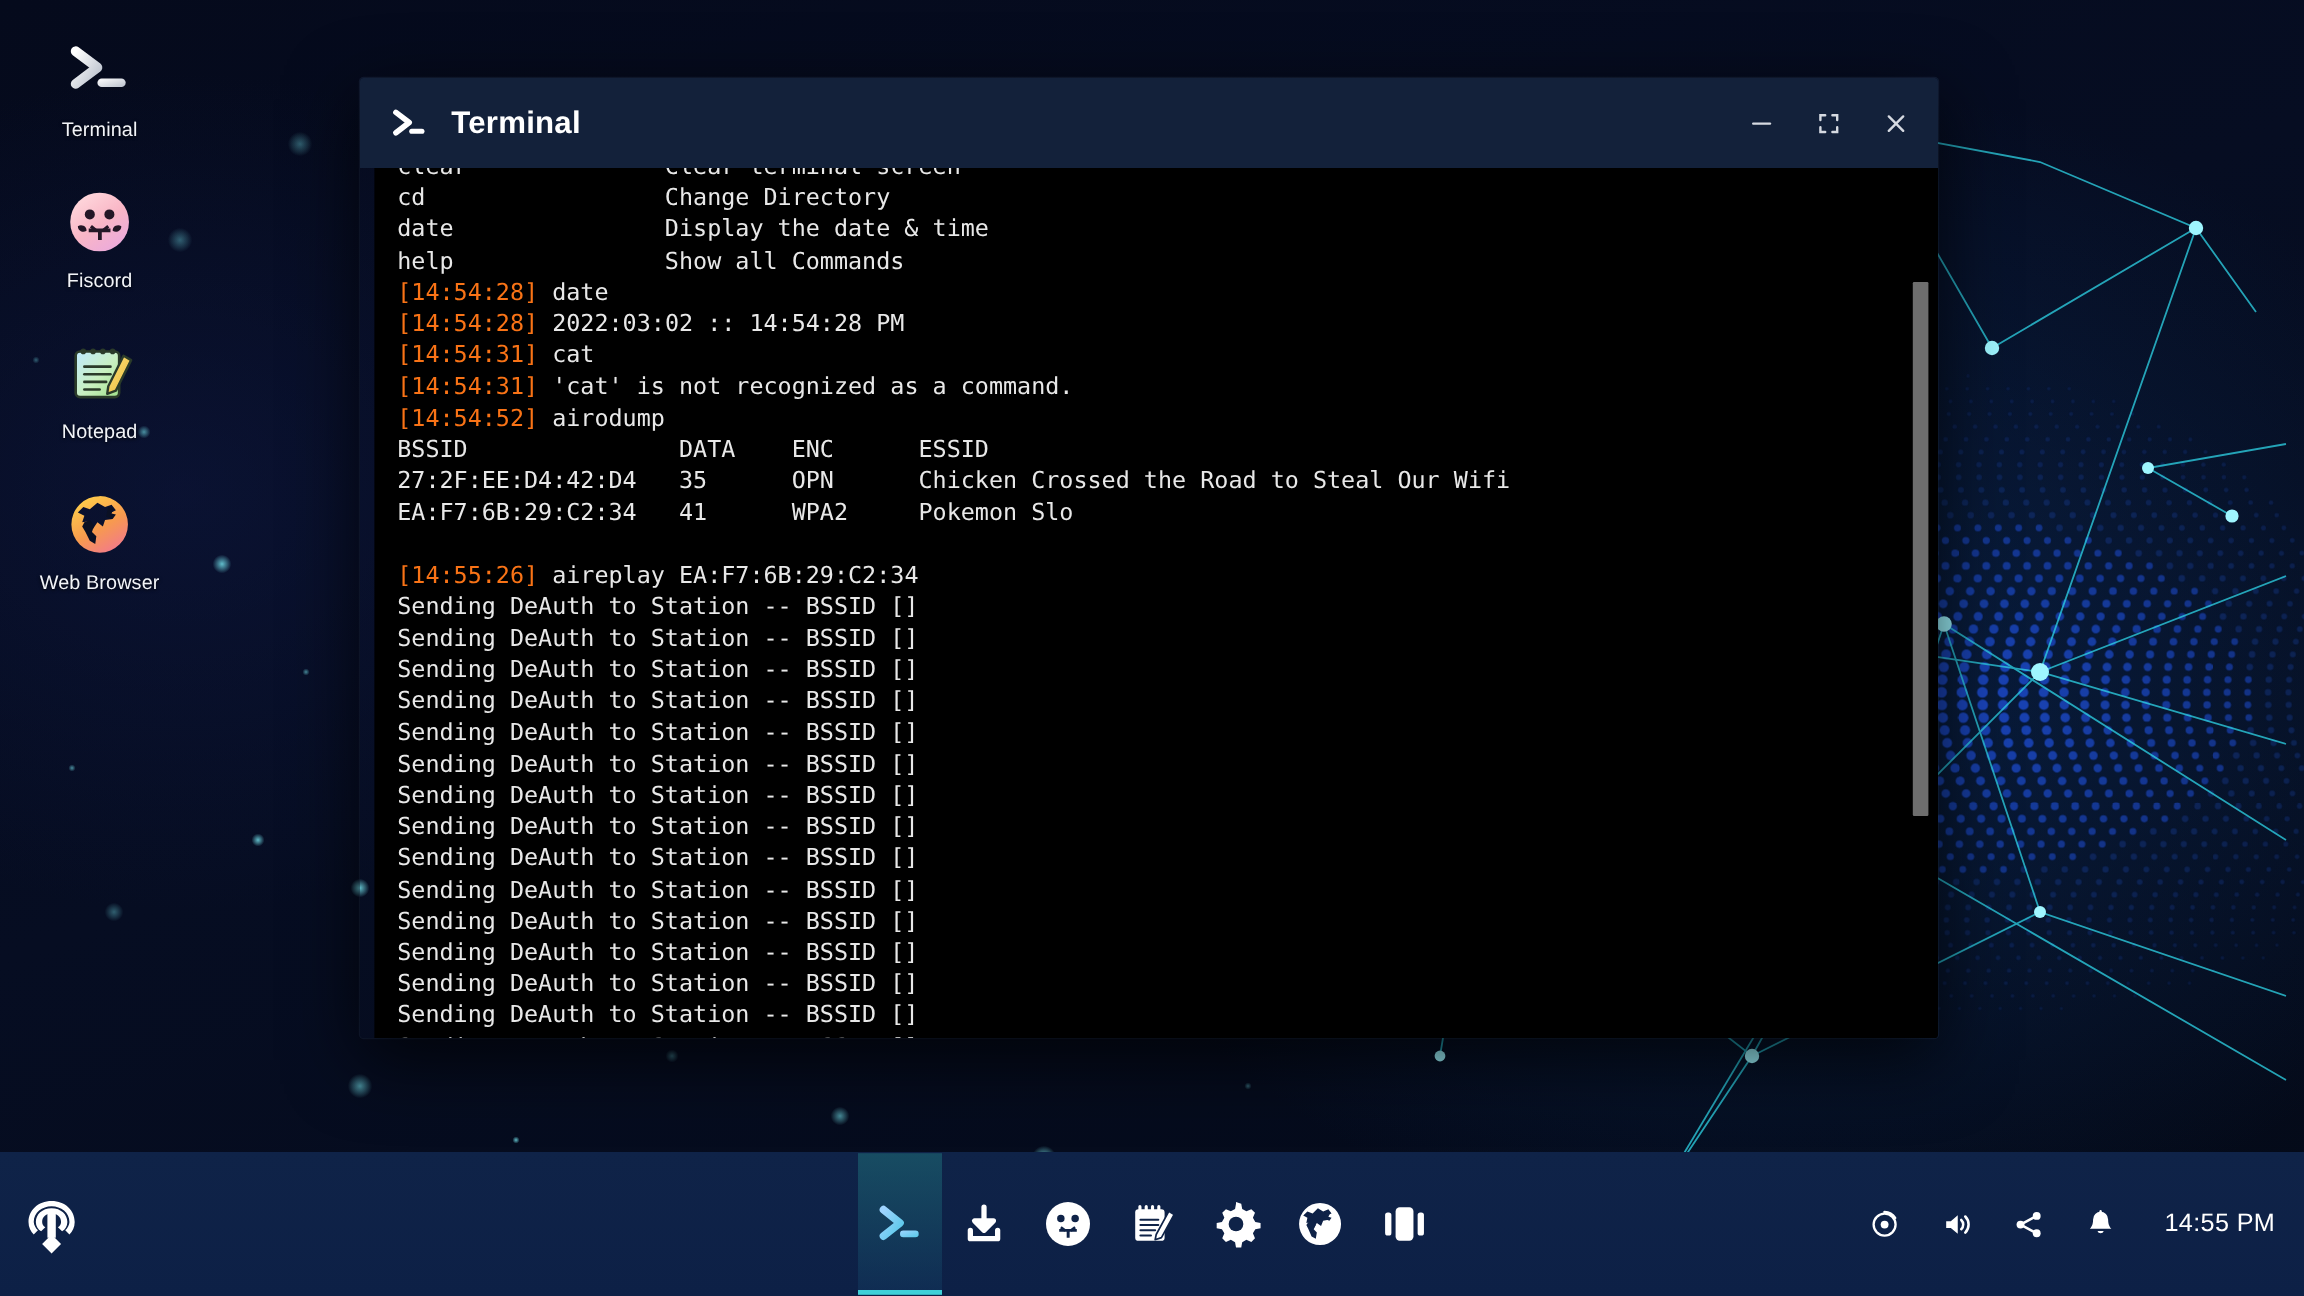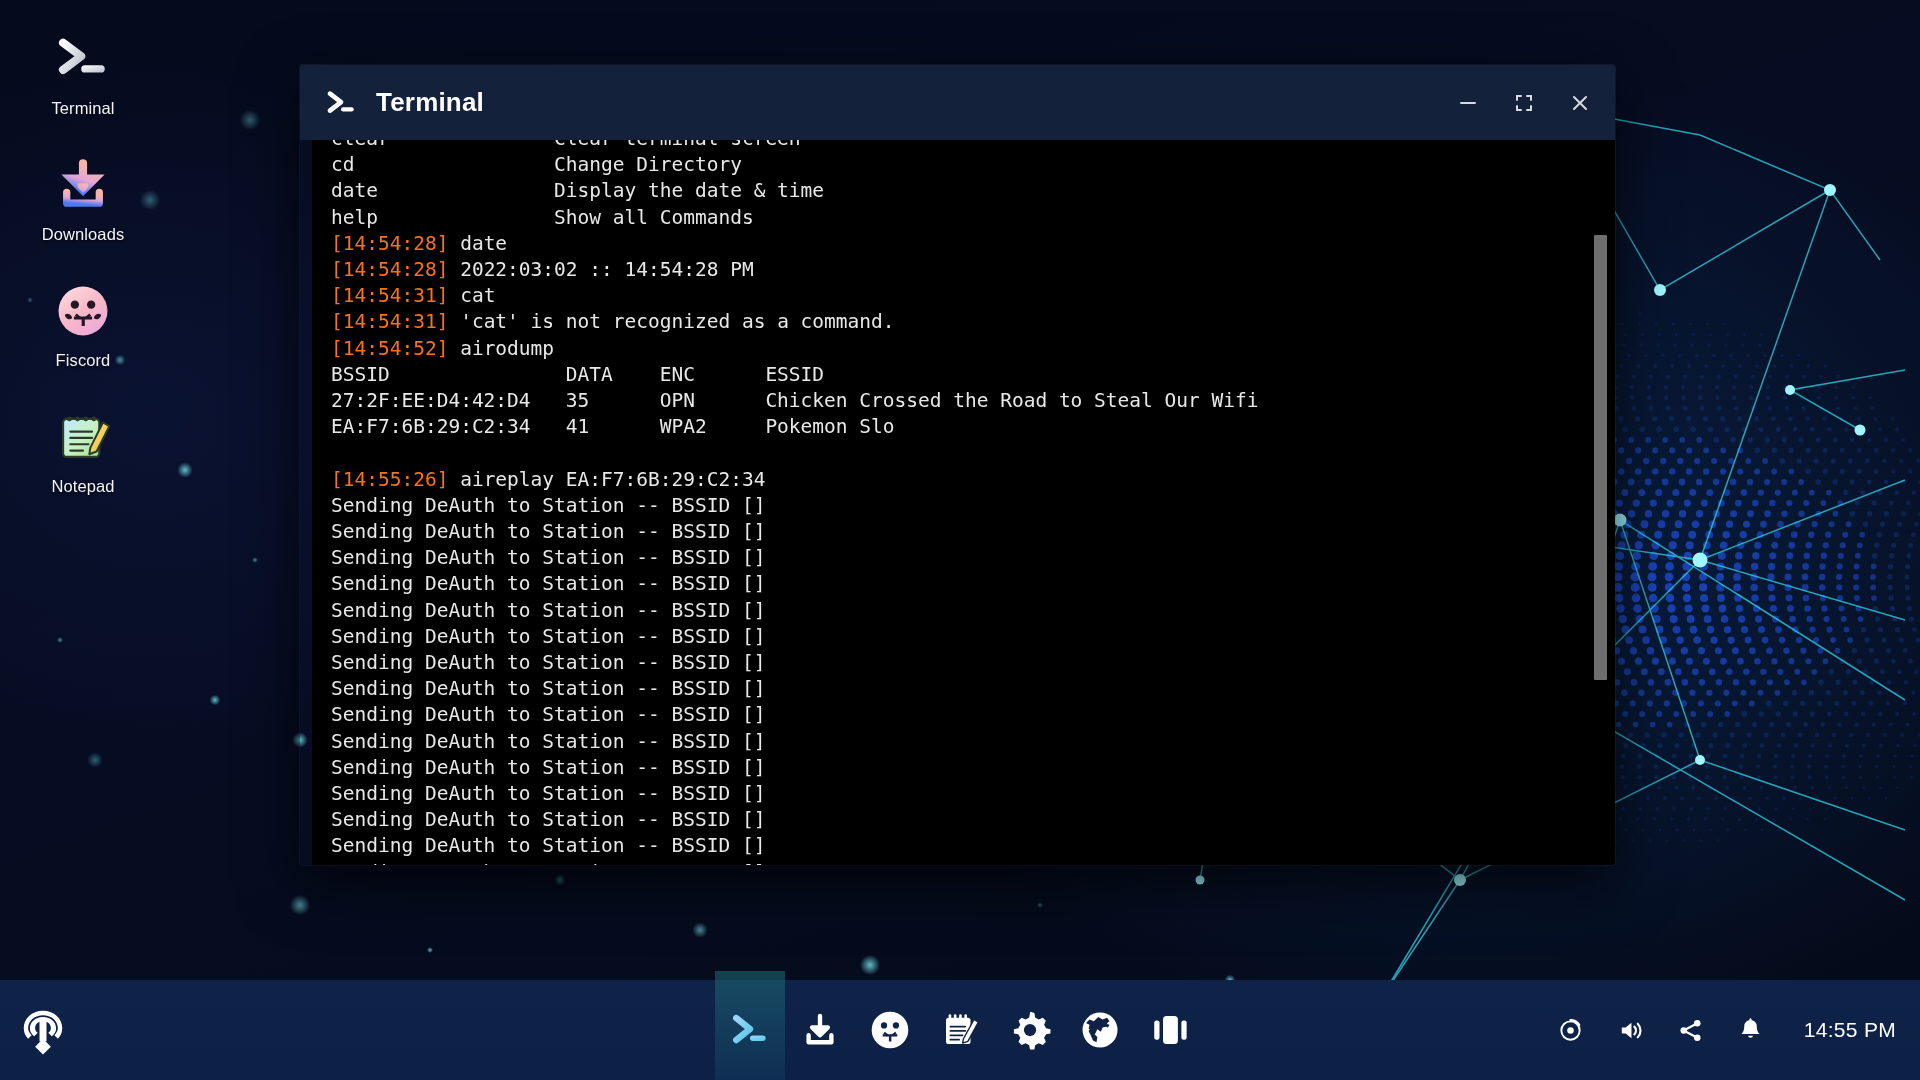--- a/index.html
+++ b/index.html
@@ -82,21 +82,21 @@
     position:absolute; right:8px; top:0; bottom:0; width:13px;
     background:#000;
   }
   #term-sb-thumb {
     position:absolute; right:8px; top:95px; width:13px; height:445px;
     background:#6e6e6e; border-radius:1px; cursor:pointer;
   }
 
   
   #taskbar {
-    position:absolute; left:0; bottom:0; width:1920px; height:100px;
+    position:absolute; left:0; bottom:0; width:1920px; height:120px;
     background:linear-gradient(180deg,#0f2348 0%,#0d2046 100%);
     display:flex; align-items:center;margin-top:32px;
   }
   #tb-logo {
     width:58px; height:58px; margin-left:14px; cursor:pointer;
     display:flex; align-items:center; justify-content:center;
   }
   #tb-center {
     position:absolute; left:50%; transform:translateX(-50%);
     height:118px; display:flex; align-items:center; gap:0;
@@ -2139,37 +2139,20 @@
                 <stop offset="100%" stop-color="#b9c0cc"></stop>
           </linearGradient>
             </defs>
           <path d="M10 14 L30 29 L10 44" fill="none" stroke="url(#gTerm)" stroke-width="9" stroke-linecap="round" stroke-linejoin="round"></path>
           <rect x="30" y="39" width="26" height="8" rx="4" fill="url(#gTerm)"></rect>
         </svg>
       </span>
       <span class="lbl">Terminal</span>
     </div>
 
-    <div class="desk-icon">
-      <span class="glyph">
-        <svg viewBox="0 0 64 64" width="58" height="58">
-          <defs>
-              <linearGradient id="gDl" x1="0.5" y1="0" x2="0.2" y2="1">
-            <stop offset="0%" stop-color="#f7b7a8"></stop>
-                <stop offset="55%" stop-color="#e3a6d6"></stop>
-            <stop offset="100%" stop-color="#4f79f0"></stop>
-          </linearGradient>
-            </defs>
-          <path d="M32 8 v22 M32 38 l-13 -13 h26 z" fill="none" stroke="url(#gDl)" stroke-width="9" stroke-linecap="round"></path>
-          <path d="M26 30 h12 v4 l-6 8 -6 -8 z" fill="url(#gDl)"></path>
-          <path d="M14 40 v12 h36 v-12" fill="none" stroke="url(#gDl)" stroke-width="8" stroke-linecap="round" stroke-linejoin="round"></path>
-        </svg>
-      </span>
-      <span class="lbl">Downloads</span>
-    </div>
 
     <div class="desk-icon">
       <span class="glyph">
         <svg viewBox="0 0 64 64" width="58" height="58">
           <defs>
               <linearGradient id="gFis" x1="0.2" y1="0" x2="0.9" y2="1">
             <stop offset="0%" stop-color="#ffd9dd"></stop>
                 <stop offset="50%" stop-color="#f9b6c6"></stop>
             <stop offset="100%" stop-color="#e9a8e0"></stop>
           </linearGradient>
@@ -2213,20 +2196,37 @@
           <circle cx="35" cy="12" r="2.6"></circle>
               <circle cx="44" cy="12" r="2.6"></circle>
             </g>
           <path d="M40 44 L54 16 l7 4 L47 48 l-8 3 z" fill="url(#gPen)" stroke="#2b3b2a" stroke-width="2.2" stroke-linejoin="round"></path>
         </svg>
       </span>
       <span class="lbl">Notepad</span>
     </div>
 
 
+    <div class="desk-icon">
+      <span class="glyph">
+        <svg viewBox="0 0 64 64" width="58" height="58">
+          <defs>
+              <linearGradient id="gGlobe" x1="0.2" y1="0" x2="0.8" y2="1">
+            <stop offset="0%" stop-color="#ffd04a"></stop>
+                <stop offset="55%" stop-color="#f79a4e"></stop>
+            <stop offset="100%" stop-color="#f2788f"></stop>
+          </linearGradient>
+            </defs>
+          <path fill="url(#gGlobe)" d="M32 6 a26 26 0 1 0 0.1 52 A26 26 0 0 0 32 6 z M30 12 l7 4 6-2 4 5 -6 3 3 5 -7 1 -2 6 -5-4 -4 6 -3-7 -7 1 2-6 -6-3 5-5 6 2 z"></path>
+          <path fill="#0a1024" d="M18 30 l5-2 4 5 -2 6 4 4 -1 7 -5-3 -4-8 -3-5 z"></path>
+          <path fill="#0a1024" d="M40 16 l5 1 -2 5 4 1 -3 4 -6-2 1-5 z"></path>
+        </svg>
+      </span>
+      <span class="lbl">Web Browser</span>
+    </div>
   </div>
 
   <div id="terminal-window">
 
     <div id="titlebar">
       <span class="tb-icon">
         <svg viewBox="0 0 40 40" width="34" height="34">
           <path d="M7 9 L20 19 L7 29" fill="none" stroke="#ffffff" stroke-width="5.5" stroke-linecap="round" stroke-linejoin="round"></path>
           <rect x="20" y="25" width="15" height="5" rx="2.5" fill="#ffffff"></rect>
         </svg>

